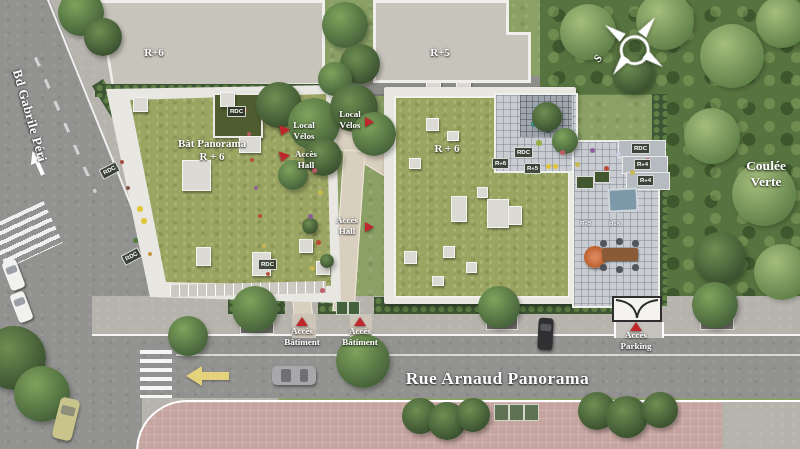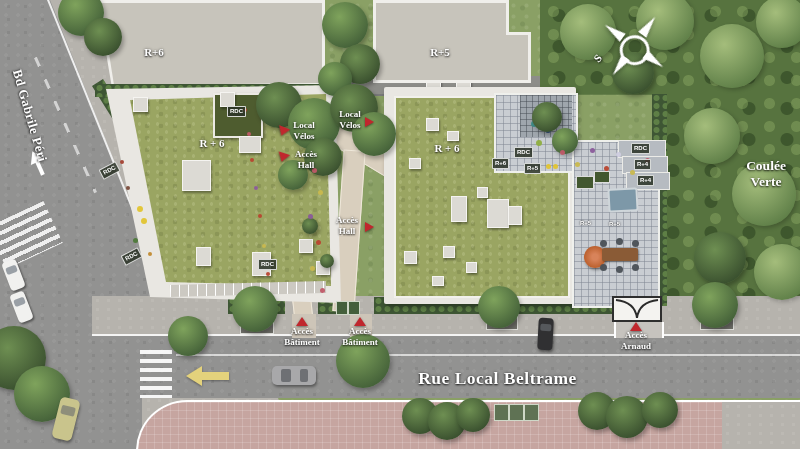--- a/index.html
+++ b/index.html
@@ -277,29 +277,30 @@
   <div class="abs" style="left:604px;top:16px;width:60px;height:60px;transform:rotate(36deg);filter:drop-shadow(0 1px 2px rgba(0,0,0,.4));">
     <div class="abs" style="left:18px;top:18px;width:24px;height:24px;border:3px solid #fff;border-radius:50%;"></div>
     <div class="cp" style="left:25px;top:-6px;border-left:5px solid transparent;border-right:5px solid transparent;border-bottom:22px solid #fff;"></div>
     <div class="cp" style="left:25px;bottom:-6px;border-left:5px solid transparent;border-right:5px solid transparent;border-top:22px solid #fff;"></div>
     <div class="cp" style="top:25px;left:-6px;border-top:5px solid transparent;border-bottom:5px solid transparent;border-right:22px solid #fff;"></div>
     <div class="cp" style="top:25px;right:-6px;border-top:5px solid transparent;border-bottom:5px solid transparent;border-left:22px solid #fff;"></div>
   </div>
   <div class="lbl" style="left:590px;top:52px;width:16px;font-size:11px;transform:rotate(-48deg);">S</div>
 
   <div class="lbl" style="left:-26px;top:108px;width:112px;font-size:13px;letter-spacing:.5px;transform:rotate(74deg);">Bd Gabrile Péri</div>
-  <div class="lbl" style="left:405px;top:368px;width:185px;font-size:17.5px;letter-spacing:.5px;">Rue Local Beltrame</div>
+  <div class="lbl" style="left:405px;top:368px;width:185px;font-size:17.5px;letter-spacing:.5px;">Rue Arnaud Panorama</div>
   <div class="abs" style="left:728px;top:158px;width:76px;text-align:center;">
     <span class="lbl" style="position:static;display:block;font-size:13.5px;">Coulée</span>
     <span class="lbl" style="position:static;display:block;font-size:13.5px;">Verte</span>
   </div>
   <div class="lbl" style="left:124px;top:46px;width:60px;font-size:11px;">R+6</div>
   <div class="lbl" style="left:410px;top:46px;width:60px;font-size:11px;">R+5</div>
 
   <div class="abs" style="left:151px;top:137px;width:122px;text-align:center;">
+    <span class="lbl" style="position:static;display:block;font-size:11px;">Bât Panorama</span>
     <span class="lbl" style="position:static;display:block;font-size:11px;">R + 6</span>
   </div>
   <div class="abs" style="left:384px;top:142px;width:126px;text-align:center;">
     <span class="lbl" style="position:static;display:block;font-size:11px;">R + 6</span>
   </div>
 
   <div class="td" style="left:277px;top:127px;transform:rotate(22deg);"></div>
   <div class="abs" style="left:274px;top:120px;width:60px;text-align:center;">
     <span class="lbl" style="position:static;display:block;font-size:9px;">Local</span>
     <span class="lbl" style="position:static;display:block;font-size:9px;">Vélos</span>
@@ -325,21 +326,21 @@
     <span class="lbl" style="position:static;display:block;font-size:9px;">Bâtiment</span>
   </div>
   <div class="tu" style="left:354px;top:317px;"></div>
   <div class="abs" style="left:328px;top:326px;width:64px;text-align:center;">
     <span class="lbl" style="position:static;display:block;font-size:9px;">Accès</span>
     <span class="lbl" style="position:static;display:block;font-size:9px;">Bâtiment</span>
   </div>
   <div class="tu" style="left:630px;top:322px;"></div>
   <div class="abs" style="left:604px;top:330px;width:64px;text-align:center;">
     <span class="lbl" style="position:static;display:block;font-size:9px;">Accès</span>
-    <span class="lbl" style="position:static;display:block;font-size:9px;">Arnaud</span>
+    <span class="lbl" style="position:static;display:block;font-size:9px;">Parking</span>
   </div>
 
   <div class="chip" style="left:227px;top:106px;">RDC</div>
   <div class="chip" style="left:100px;top:165px;transform:rotate(-28deg);">RDC</div>
   <div class="chip" style="left:122px;top:251px;transform:rotate(-28deg);">RDC</div>
   <div class="chip" style="left:258px;top:259px;">RDC</div>
   <div class="chip" style="left:514px;top:147px;">RDC</div>
   <div class="chip" style="left:492px;top:158px;">R+6</div>
   <div class="chip" style="left:524px;top:163px;">R+5</div>
   <div class="f" style="left:546px;top:164px;background:#e2c430;"></div>

